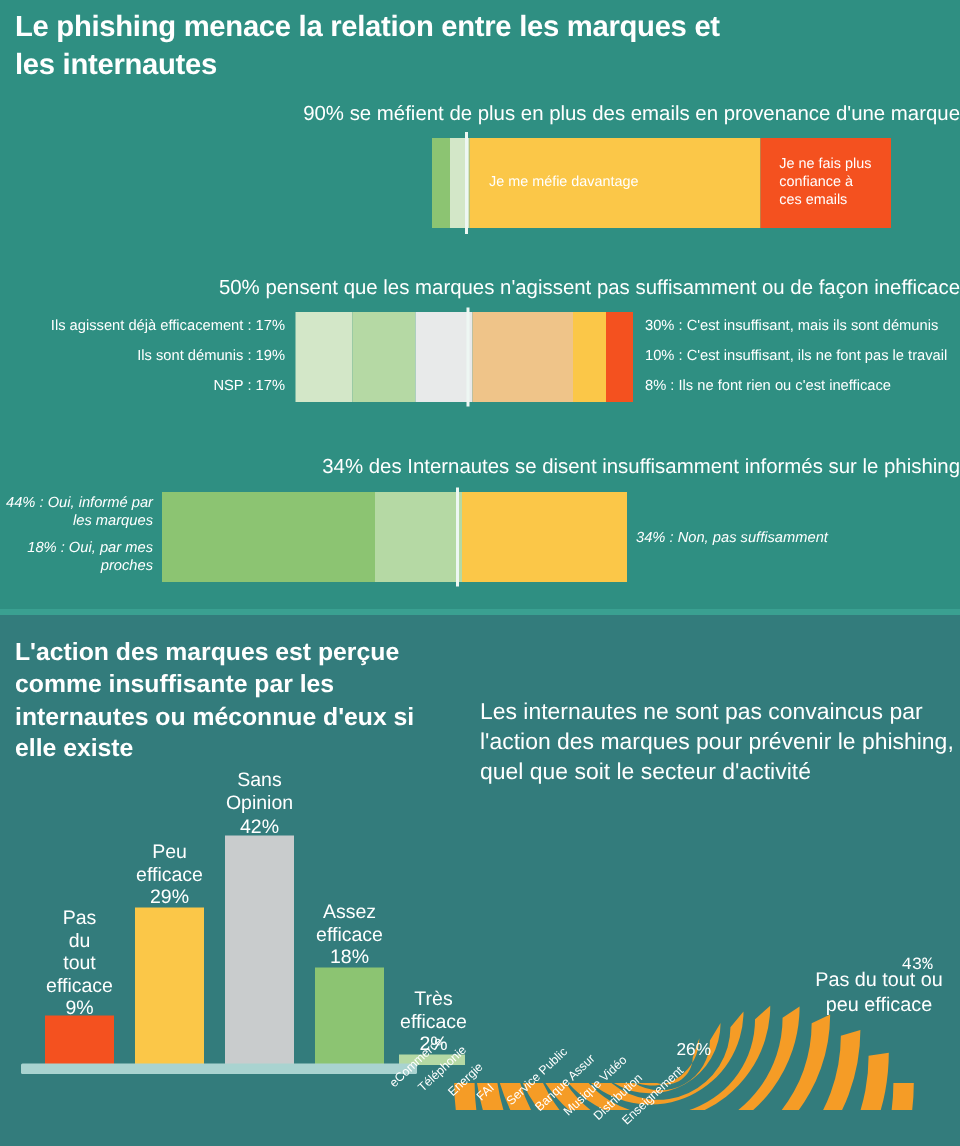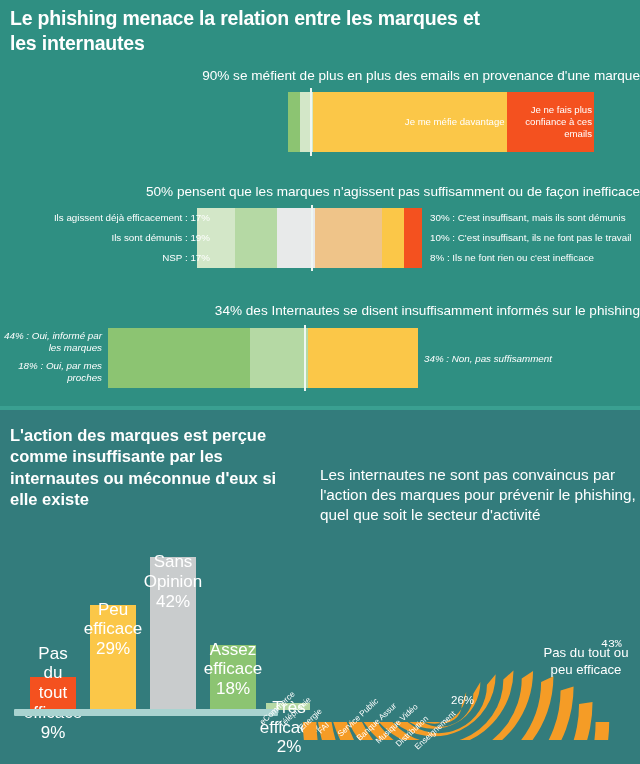--- a/index.html
+++ b/index.html
@@ -61,37 +61,37 @@
     position: absolute;
     display: flex;
     height: 60px;
   }
   .seg { height: 100%; position: relative; }
   .seg-label {
     position: absolute;
     left: 0; right: 0;
     top: 50%;
     transform: translateY(-50%);
-    text-align: right;
+    text-align: left;
     font-size: 9.6px;
     line-height: 1.25;
     color: #ffffff;
-    padding: 0 2px;
+    padding: 0 13px;
   }
   .marker {
     position: absolute;
     width: 2px;
     background: #eef7f3;
   }
 
   
   .side-list { position: absolute; font-size: 9.8px; line-height: 1.0; }
   .side-list div { margin-bottom: 10px; white-space: nowrap; }
   .side-right { text-align: left; }
-  .side-left  { text-align: right; padding-left: 20px; }
+  .side-left  { text-align: right; }
 
   .ann { position: absolute; font-size: 9.8px; line-height: 1.25; font-style: italic; }
 
   
   .sec-title-2 { top: 184px; }
   .sec-title-3 { top: 303px; }
   .sec-title-1 { top: 68px; }
 
   
   .bl-title {
@@ -126,23 +126,22 @@
   }
   .col-bar {
     position: absolute;
     bottom: 0;
     width: 46px;
   }
   .col-lab {
     position: absolute;
     width: 74px;
     text-align: center;
-    font-size: 17px;
+    font-size: 13px;
     line-height: 1.16;
-    margin-top: 40px;
   }
 
   
   .fan {
     position: absolute;
     left: 280px; top: 540px;
     width: 360px; height: 200px;
   }
   .fan-val {
     position: absolute;

